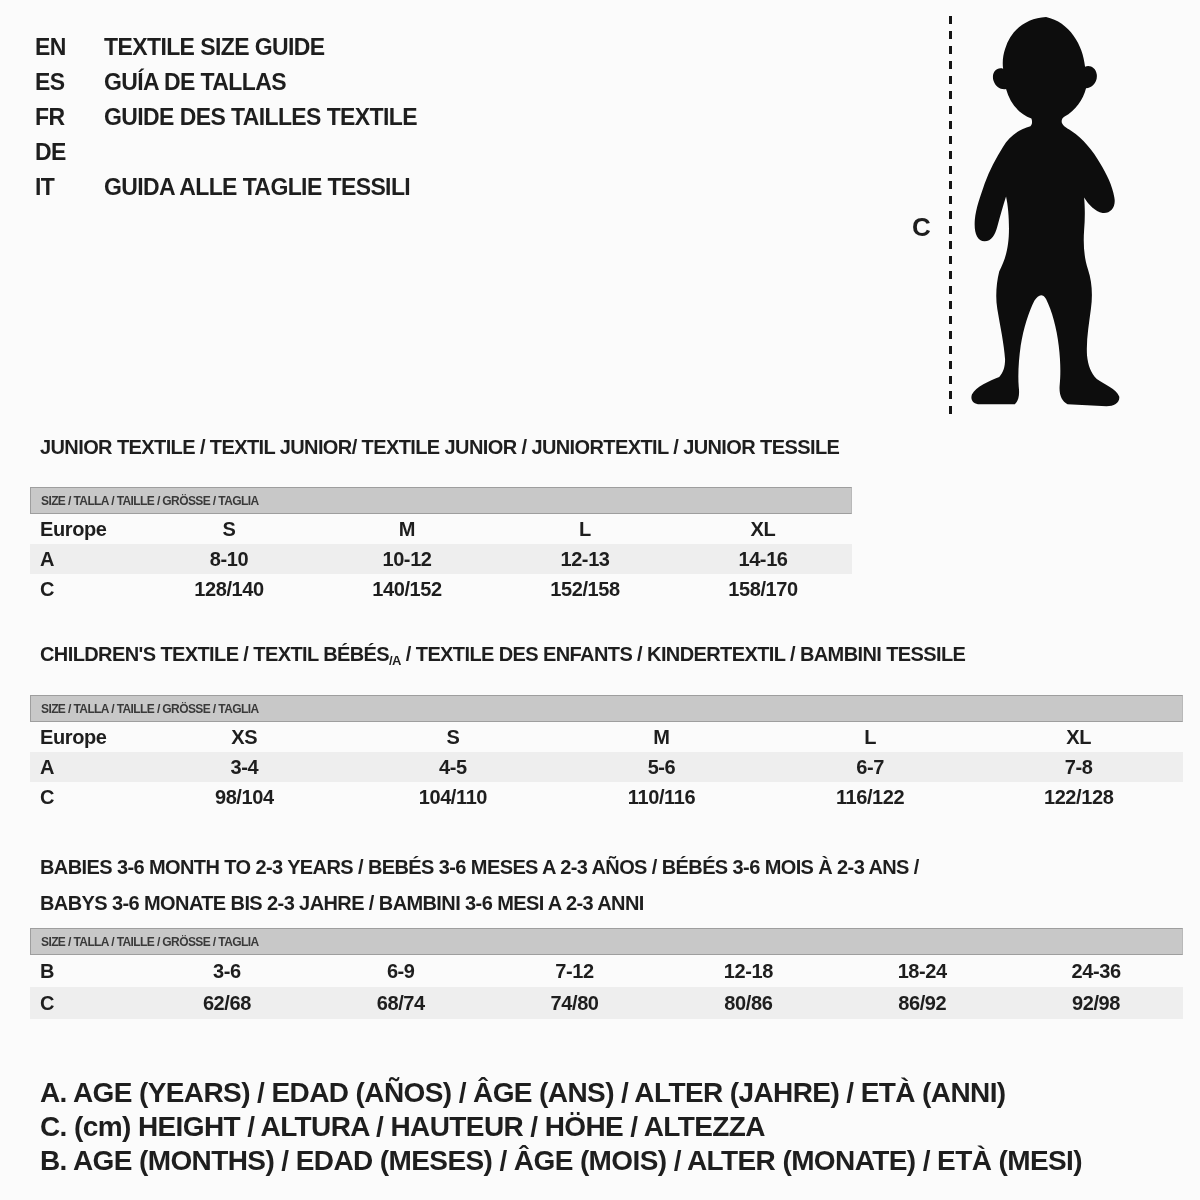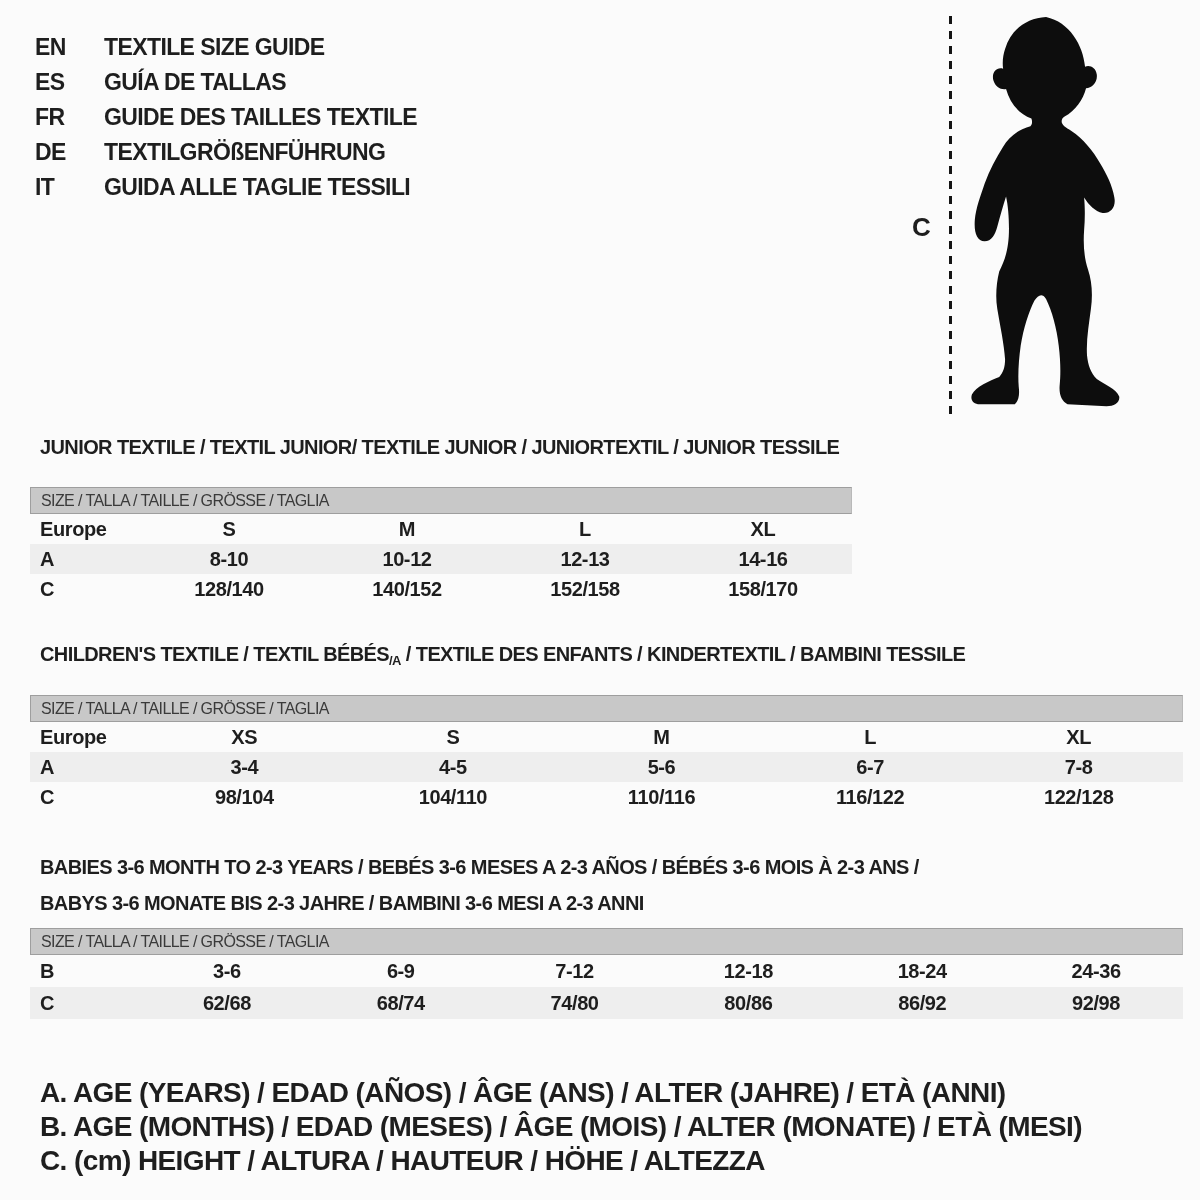--- a/index.html
+++ b/index.html
@@ -23,21 +23,21 @@
   .silhouette{position:absolute;left:960px;top:14px;width:176px;height:400px;}
   
   .sec-head{position:absolute;left:40px;font-size:20px;font-weight:700;
     letter-spacing:-0.6px;white-space:nowrap;}
   .sec-head sub{font-size:13px;vertical-align:-4px;}
   .babies-head{line-height:36px;}
   
   .tbl{position:absolute;left:30px;}
   .tbl-bar{height:25px;background:#c8c8c8;border:1px solid #9e9e9e;border-right-color:#b9b9b9;
     display:flex;align-items:center;padding-left:10px;
-    font-size:16px;font-weight:400;letter-spacing:-0.6px;color:#3a3a3a;}
+    font-size:12px;font-weight:700;letter-spacing:-0.6px;color:#3a3a3a;}
   .tbl-row{display:flex;align-items:center;height:30px;
     font-size:20px;font-weight:700;letter-spacing:-0.4px;}
   .tbl-row.shaded{background:#eeeeee;}
   .tbl-row .lbl{flex:0 0 110px;padding-left:10px;box-sizing:border-box;}
   .tbl-row .val{flex:1;text-align:center;}
   .tbl.babies .tbl-row{height:32px;}
   
   .legend{position:absolute;left:40px;top:1076px;font-size:28px;font-weight:700;
     letter-spacing:-0.6px;line-height:34px;white-space:nowrap;}
 </style>
@@ -54,21 +54,20 @@
     <div class="lang-row">
       <span class="lang-code">ES</span>
       <span class="lang-label">GUÍA DE TALLAS</span>
     </div>
     <div class="lang-row">
       <span class="lang-code">FR</span>
       <span class="lang-label">GUIDE DES TAILLES TEXTILE</span>
     </div>
     <div class="lang-row">
       <span class="lang-code">DE</span>
-      <span class="lang-label">TEXTILGRÖßENFÜHRUNG</span>
     </div>
     <div class="lang-row">
       <span class="lang-code">IT</span>
       <span class="lang-label">GUIDA ALLE TAGLIE TESSILI</span>
     </div>
   </div>
 
   <div class="dash-line"></div>
   <div class="c-label">C</div>
   <svg class="silhouette" viewBox="0 0 180 410" xmlns="http://www.w3.org/2000/svg" aria-hidden="true">
@@ -169,17 +168,17 @@
       <span class="val">68/74</span>
       <span class="val">74/80</span>
       <span class="val">80/86</span>
       <span class="val">86/92</span>
       <span class="val">92/98</span>
     </div>
   </div>
 
   <div class="legend">
     <div>A. AGE (YEARS) / EDAD (AÑOS) / ÂGE (ANS) / ALTER (JAHRE) / ETÀ (ANNI)</div>
+    <div>C. (cm) HEIGHT / ALTURA / HAUTEUR / HÖHE / ALTEZZA</div>
     <div>B. AGE (MONTHS) / EDAD (MESES) / ÂGE (MOIS) / ALTER (MONATE) / ETÀ (MESI)</div>
-    <div>C. (cm) HEIGHT / ALTURA / HAUTEUR / HÖHE / ALTEZZA</div>
   </div>
 
 </div>
 
 </body></html>

